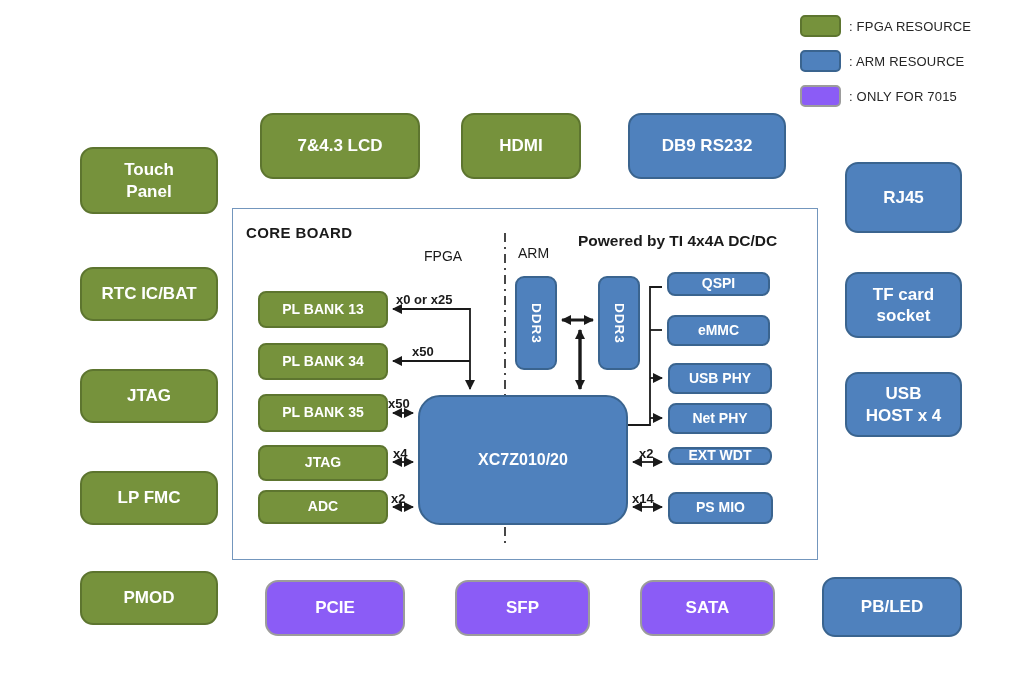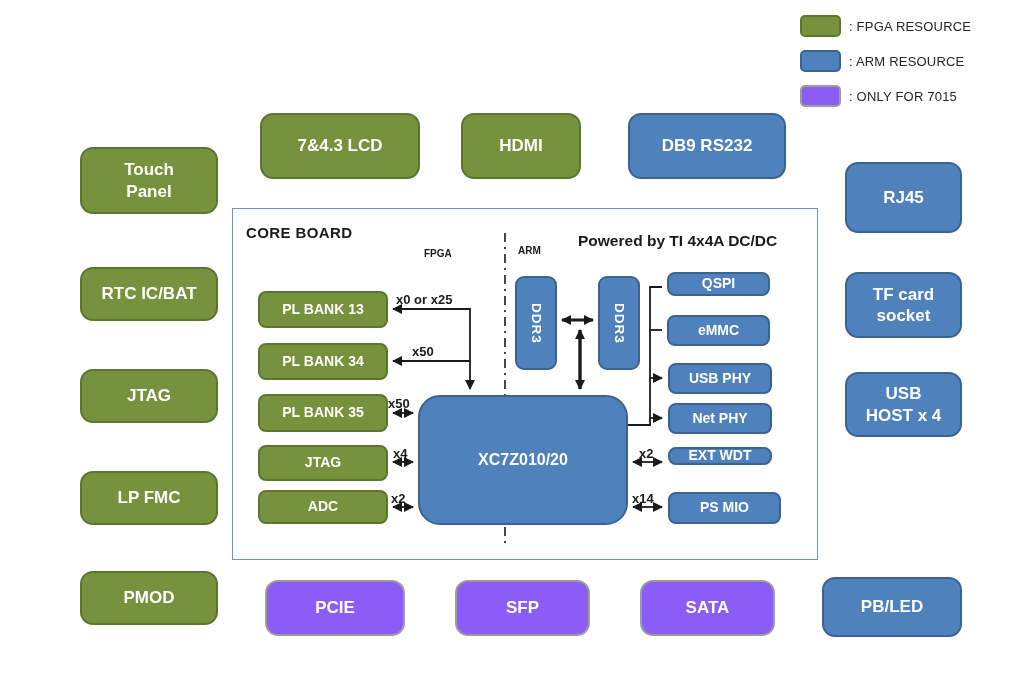--- a/index.html
+++ b/index.html
@@ -35,23 +35,22 @@
   .ddr span { writing-mode: vertical-rl; letter-spacing: 1px; }
   .frame {
     position: absolute;
     border: 1.6px solid #7396bd;
     background: transparent;
     box-sizing: border-box;
   }
   .dlabel {
     position: absolute;
     color: #1a1a1a;
-    font-size: 10px;
+    font-size: 14px;
     white-space: nowrap;
-    font-weight: bold;
   }
   .buslabel {
     position: absolute;
     color: #1a1a1a;
     font-size: 13px;
     font-weight: bold;
     white-space: nowrap;
   }
   .legend-row {
     position: absolute;
@@ -168,21 +167,21 @@
   </div>
   <div class="box arm ddr" style="left:598px; top:276px; width:42px; height:94px;">
     <span>DDR3</span>
   </div>
 
   <div class="box arm inner" style="left:667px; top:272px; width:103px; height:24px;">QSPI</div>
   <div class="box arm inner" style="left:667px; top:315px; width:103px; height:31px;">eMMC</div>
   <div class="box arm inner" style="left:668px; top:363px; width:104px; height:31px;border-radius:8px;">USB PHY</div>
   <div class="box arm inner" style="left:668px; top:403px; width:104px; height:31px;">Net PHY</div>
   <div class="box arm inner" style="left:668px; top:447px; width:104px; height:18px;">EXT WDT</div>
-  <div class="box arm inner" style="left:668px; top:492px; width:113px; height:32px;">PS MIO</div>
+  <div class="box arm inner" style="left:668px; top:492px; width:105px; height:32px;">PS MIO</div>
 
   <div class="buslabel" style="left:396px; top:292px;">x0 or x25</div>
   <div class="buslabel" style="left:412px; top:344px;">x50</div>
   <div class="buslabel" style="left:388px; top:396px;">x50</div>
   <div class="buslabel" style="left:393px; top:446px;">x4</div>
   <div class="buslabel" style="left:391px; top:491px;">x2</div>
   <div class="buslabel" style="left:639px; top:446px;">x2</div>
   <div class="buslabel" style="left:632px; top:491px;">x14</div>
 
 </div>

